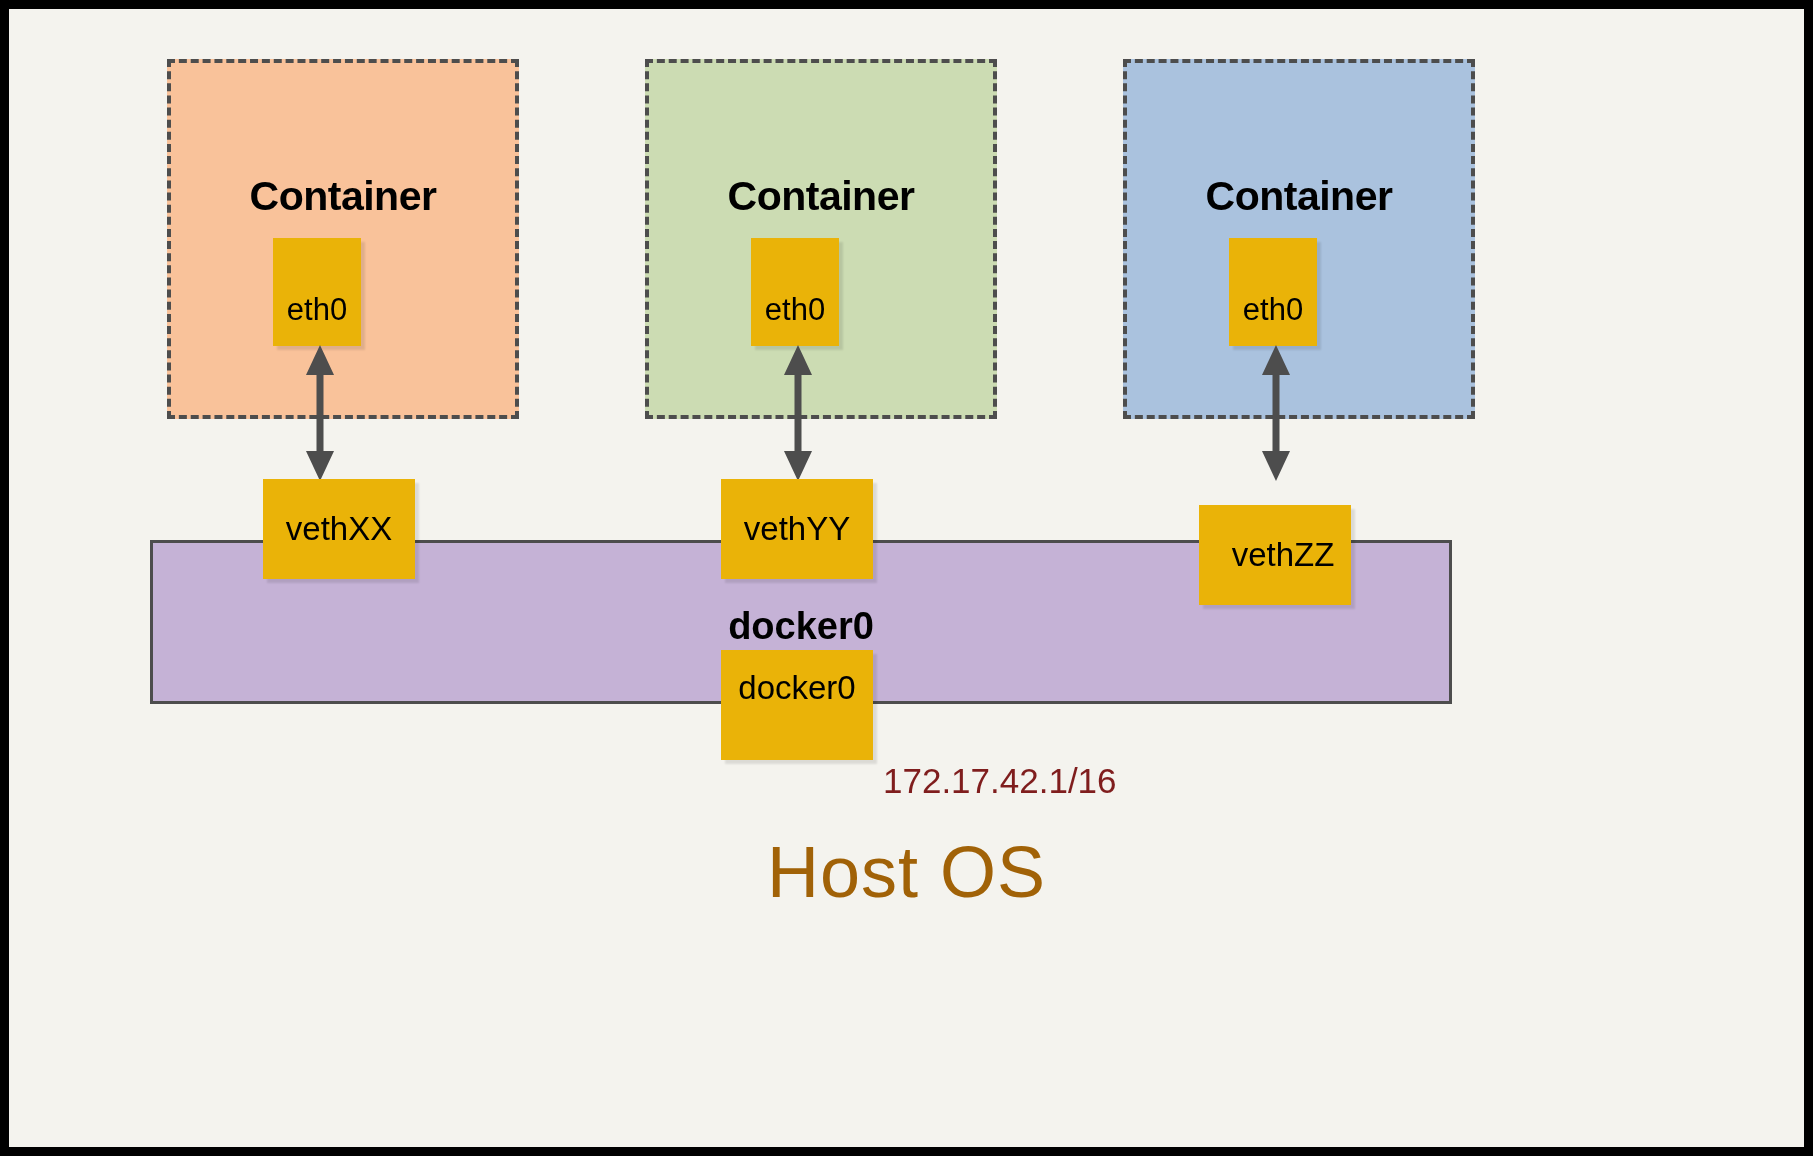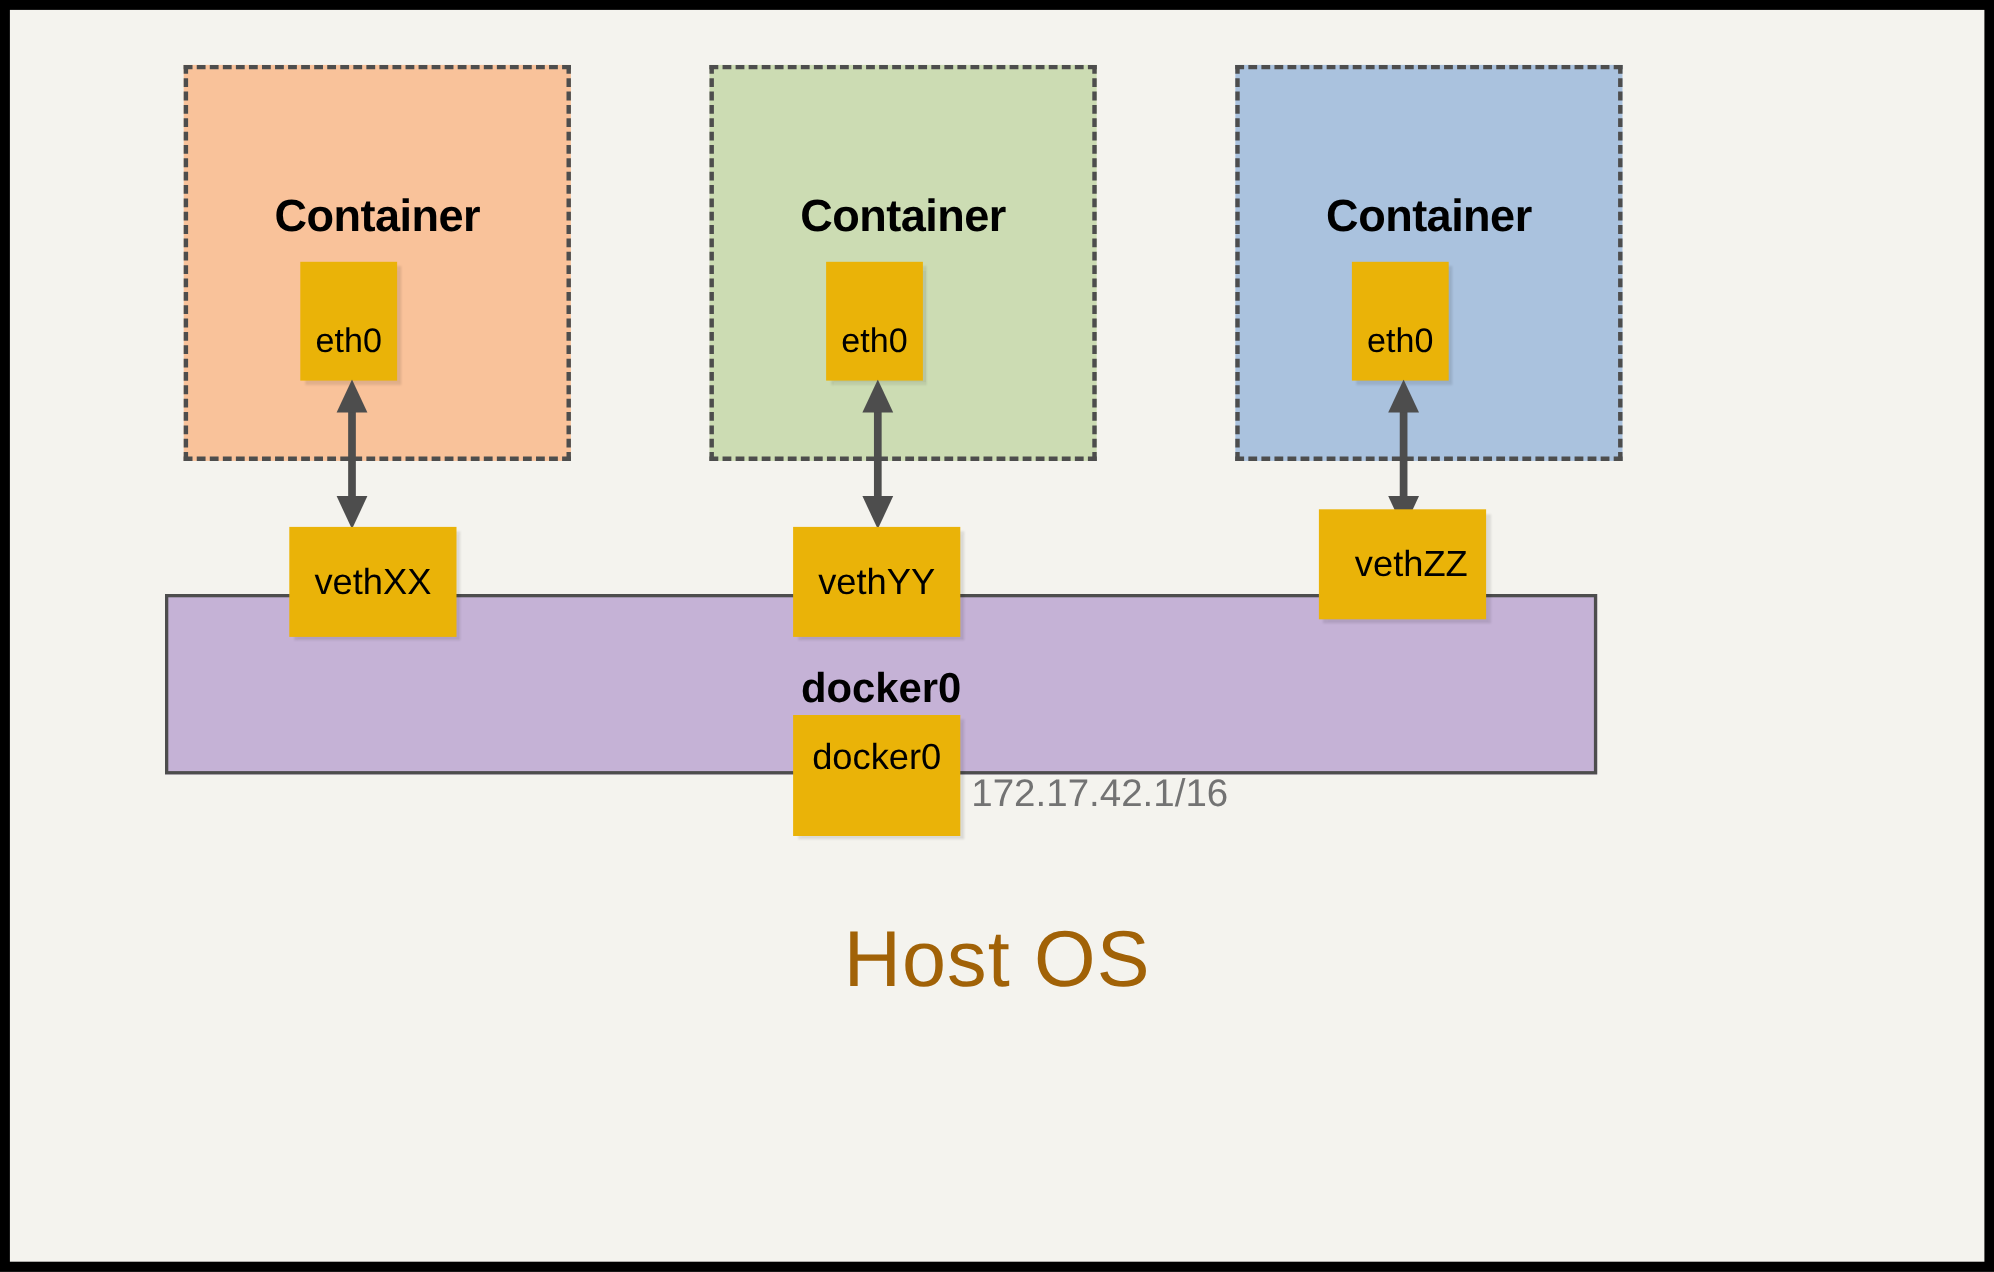--- a/index.html
+++ b/index.html
@@ -74,21 +74,21 @@
   #eth0-2 { left: 742px; top: 229px; }
   #eth0-3 { left: 1220px; top: 229px; }
 
   .veth-box {
     width: 152px;
     height: 100px;
     font-size: 33px;
   }
   #veth-xx { left: 234px; top: 470px; margin-left: 20px; }
   #veth-yy { left: 712px; top: 470px; }
-  #veth-zz { left: 1190px; top: 454px; padding-left: 16px; }
+  #veth-zz { left: 1190px; top: 496px; padding-left: 16px; }
 
   #docker0-note {
     left: 712px;
     top: 641px;
     width: 152px;
     height: 110px;
     font-size: 33px;
     padding-bottom: 34px;
   }
 
@@ -121,23 +121,23 @@
     text-align: center;
     font-size: 38px;
     font-weight: bold;
     color: #000000;
   }
 
   
   #ip-label {
     position: absolute;
     left: 874px;
-    top: 693px;
+    top: 752px;
     font-size: 35px;
-    color: #737373;
+    color: #7f1d1d;
     white-space: nowrap;
   }
 
   
   #host-os-label {
     position: absolute;
     left: 0;
     right: 0;
     top: 822px;
     text-align: center;

